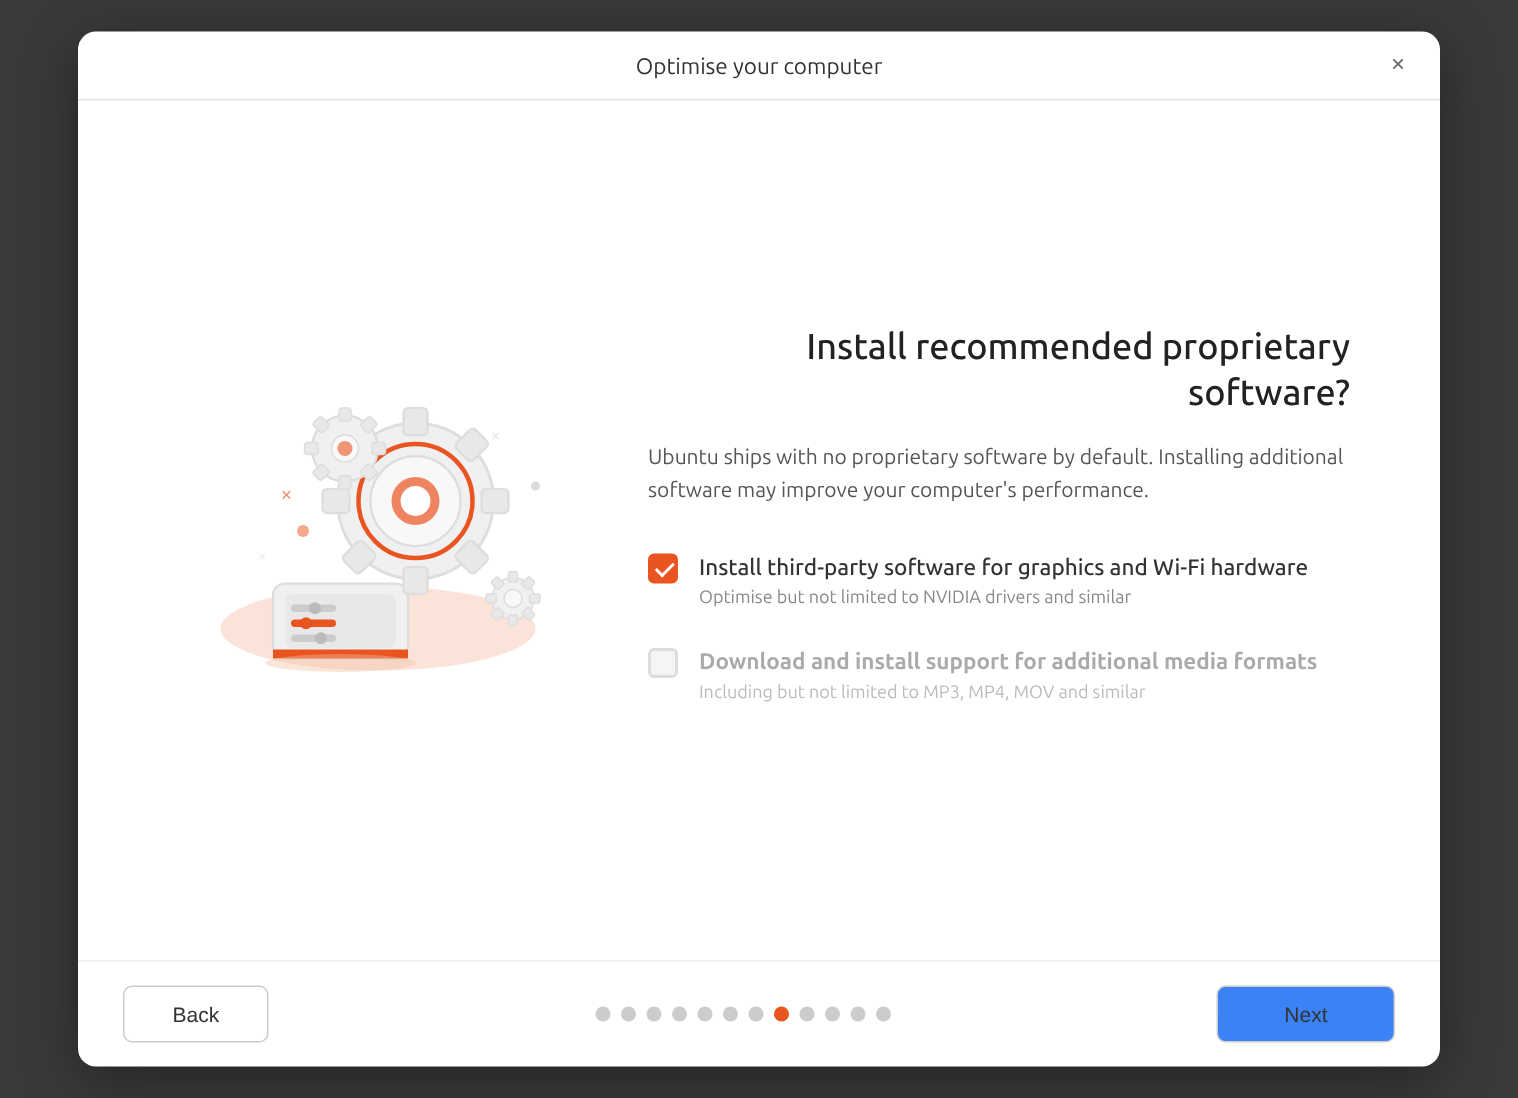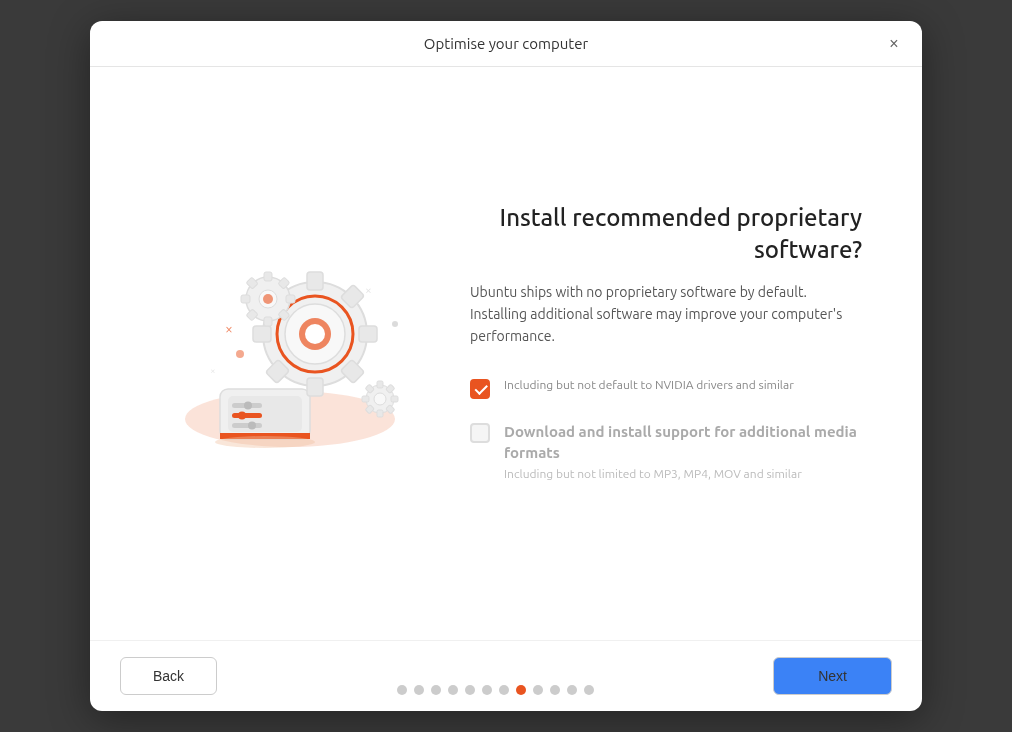--- a/index.html
+++ b/index.html
@@ -7,21 +7,21 @@
       background: #3a3a3a;
       display: flex;
       align-items: center;
       justify-content: center;
       min-height: 100vh;
       font-family: 'Ubuntu', 'Segoe UI', sans-serif;
     }
     .dialog {
       background: #fff;
       border-radius: 12px;
-      width: 832px;
+      width: 908px;
       min-height: 690px;
       position: relative;
       display: flex;
       flex-direction: column;
       box-shadow: 0 8px 40px rgba(0,0,0,0.4);
       overflow: hidden;
     }
     .dialog-header {
       display: flex;
       align-items: center;
@@ -142,21 +142,21 @@
     .option-sublabel {
       font-size: 12px;
       color: #888;
       line-height: 1.4;
     }
     .option-sublabel.disabled {
       color: #bbb;
     }
     .dialog-footer {
       display: flex;
-      align-items: flex-end;
+      align-items: center;
       justify-content: space-between;
       padding: 16px 30px;
       border-top: 1px solid #f0f0f0;
     }
     .back-button {
       padding: 10px 32px;
       border: 1px solid #ccc;
       border-radius: 6px;
       background: #fff;
       font-size: 14px;
@@ -290,21 +290,22 @@
 
     <div class="content-area">
       <div class="content-title">Install recommended proprietary software?</div>
       <div class="content-desc">Ubuntu ships with no proprietary software by default. Installing additional software may improve your computer's performance.</div>
 
       <div class="option-item">
         <div class="checkbox-wrapper">
           <div class="checkbox-custom checked"></div>
         </div>
         <div class="option-text">
-          <div class="option-sublabel">Including but not default to NVIDIA drivers and similar</div>
+          <div class="option-label">Install third-party software for graphics and Wi-Fi hardware</div>
+          <div class="option-sublabel">Optimise but not limited to NVIDIA drivers and similar</div>
         </div>
       </div>
 
       <div class="option-item">
         <div class="checkbox-wrapper">
           <div class="checkbox-custom disabled"></div>
         </div>
         <div class="option-text">
           <div class="option-label disabled">Download and install support for additional media formats</div>
           <div class="option-sublabel disabled">Including but not limited to MP3, MP4, MOV and similar</div>

